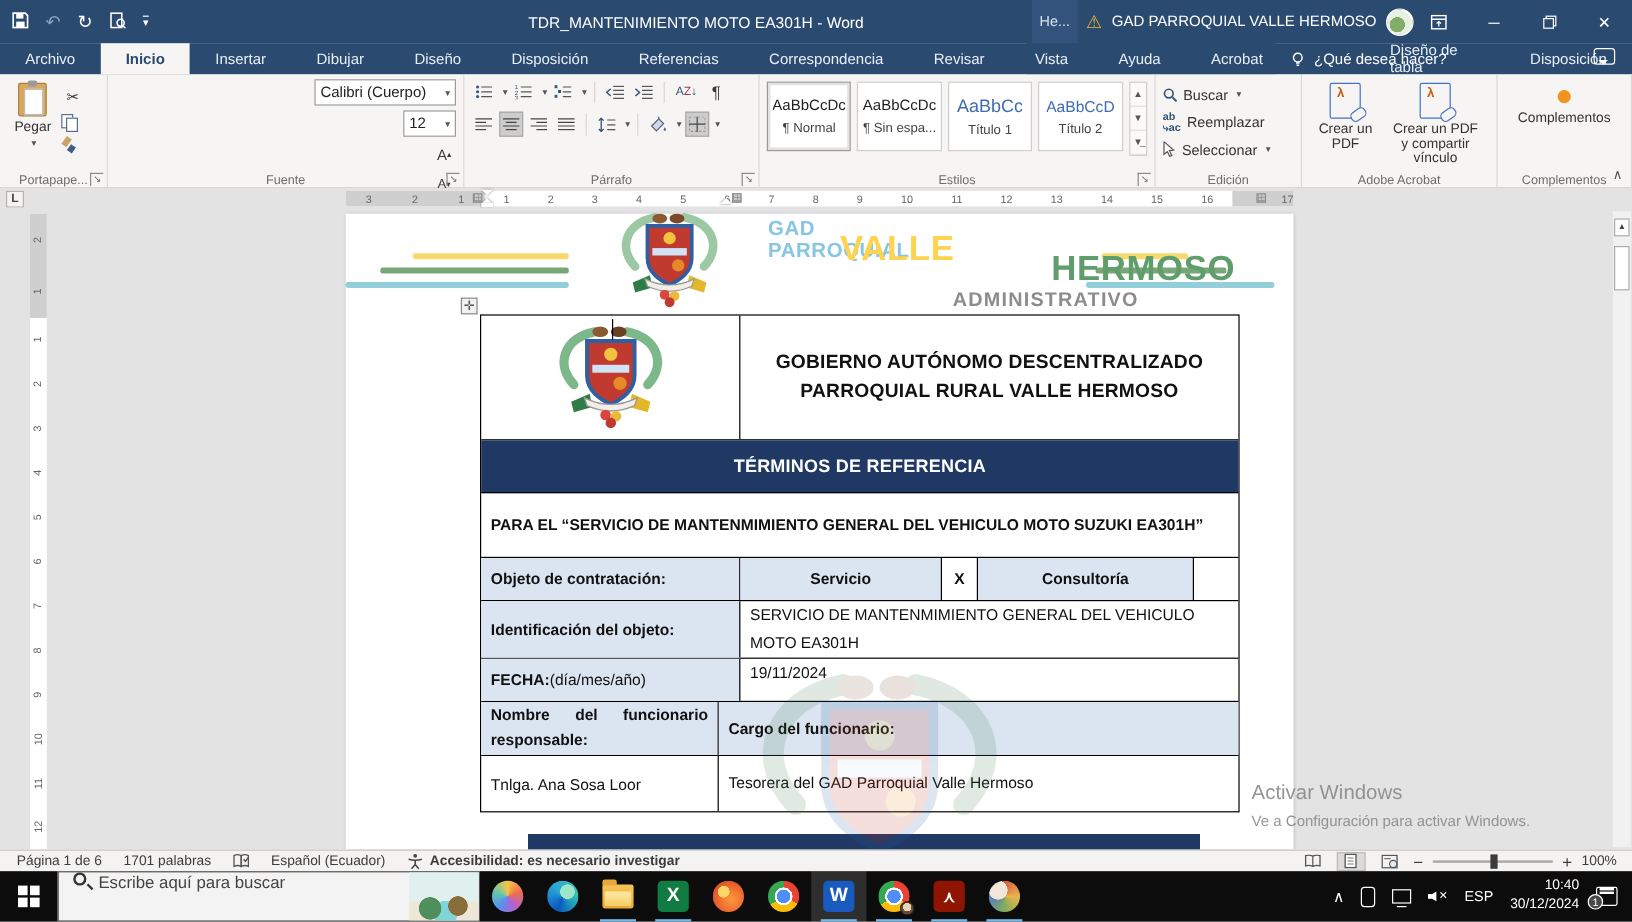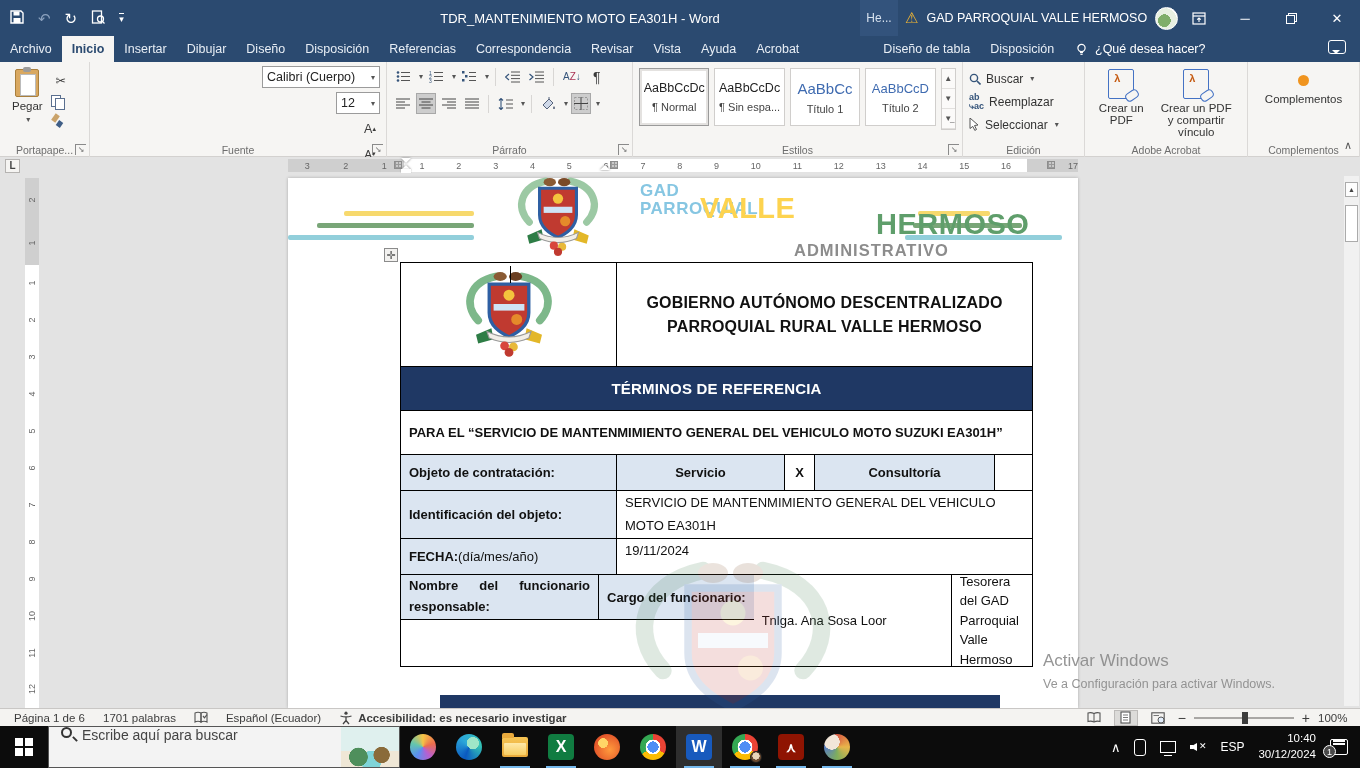--- a/index.html
+++ b/index.html
@@ -20,21 +20,21 @@
   .winbtns{position:absolute;right:0;top:0;height:36px;display:flex;}
   .winbtn{width:46px;height:36px;display:flex;align-items:center;justify-content:center;color:#fff;font-size:13px;cursor:pointer;}
   .restore-glyph{position:relative;width:11px;height:11px;}
   .restore-glyph i{position:absolute;border:1px solid #fff;width:9px;height:9px;display:block;}
   .restore-glyph i:first-child{right:0;top:0;}
   .restore-glyph i:last-child{left:0;bottom:0;background:#2b4a70;}
 
   
   .tabsrow{position:absolute;left:0;top:36px;width:1360px;height:26px;background:#2b4a70;display:flex;align-items:stretch;color:#e8eef5;font-size:12.5px;}
   .ctxpanel{position:absolute;left:855px;top:36px;width:208px;height:26px;background:#21405f;}
-  .tab{padding:0 10px;display:flex;align-items:center;cursor:pointer;position:relative;z-index:2;}
+  .tab{padding:0 21px;display:flex;align-items:center;cursor:pointer;position:relative;z-index:2;}
   .tab.active{background:#f6f5f3;color:#2b4a70;font-weight:bold;}
   .tellme{position:absolute;left:1075px;top:36px;height:26px;display:flex;align-items:center;gap:7px;color:#fff;font-size:12.5px;z-index:2;}
   .bulb{width:13px;height:13px;}
   .feedback{position:absolute;right:14px;top:40px;width:18px;height:14px;border:1.4px solid #fff;border-radius:3px;z-index:2;}
   .feedback:after{content:"";position:absolute;left:3px;bottom:-5px;border:4px solid transparent;border-top-color:#fff;}
 
   
   .ribbon{position:absolute;left:0;top:62px;width:1360px;height:95px;background:#f6f5f3;border-bottom:1px solid #d3d1cf;display:flex;}
   .grp{position:relative;height:95px;border-right:1px solid #dbd9d7;padding:4px 6px 16px 6px;}
   .grp-label{position:absolute;bottom:1px;left:0;right:0;text-align:center;font-size:10.5px;color:#6d6d6d;}
@@ -681,21 +681,21 @@
             </svg>
           </div>
           <div class="cell c-org" style="flex:1;">
             <span>GOBIERNO AUTÓNOMO DESCENTRALIZADO</span>
             <span>PARROQUIAL RURAL VALLE HERMOSO</span>
           </div>
         </div>
         <div class="trow navyrow" style="height:44px;">
           <span>TÉRMINOS DE REFERENCIA</span>
         </div>
-        <div class="trow" style="height:44px;text-align:right;">
+        <div class="trow" style="height:54px;text-align:right;">
           <div class="cell bold" style="flex:1;font-size:13px;">PARA EL “SERVICIO DE MANTENMIMIENTO GENERAL DEL VEHICULO MOTO SUZUKI EA301H”</div>
         </div>
         <div class="trow" style="height:36px;">
           <div class="cell cblue bold" style="width:216px;">Objeto de contratación:</div>
           <div class="cell cblue bold" style="width:168px;justify-content:center;">Servicio</div>
           <div class="cell bold" style="width:30px;justify-content:center;">X</div>
           <div class="cell cblue bold" style="width:180px;justify-content:center;">Consultoría</div>
           <div class="cell" style="flex:1;"></div>
         </div>
         <div class="trow" style="height:48px;">
@@ -703,21 +703,21 @@
           <div class="cell" style="flex:1;line-height:1.7;">SERVICIO DE MANTENMIMIENTO GENERAL DEL VEHICULO MOTO EA301H</div>
         </div>
         <div class="trow" style="height:36px;">
           <div class="cell cblue" style="width:216px;">
               <span class="bold">FECHA:</span>
               <span> (día/mes/año)</span>
             </div>
           <div class="cell" style="flex:1;align-items:flex-start;padding-top:4px;">19/11/2024</div>
         </div>
         <div class="trow" style="height:91px;border-bottom:none;">
-          <div style="flex:1;display:flex;flex-direction:row;">
+          <div style="flex:1;display:flex;flex-direction:column;">
             <div style="display:flex;height:45px;border-bottom:1px solid #000;">
               <div class="cell cblue bold" style="width:198px;line-height:1.6;text-align:justify;">Nombre del funcionario responsable:</div>
               <div class="cell cblue bold" style="flex:1;">Cargo del funcionario:</div>
             </div>
             <div style="display:flex;flex:1;">
               <div class="cell" style="width:198px;">Tnlga. Ana Sosa Loor</div>
               <div class="cell" style="flex:1;line-height:1.5;">Tesorera del GAD Parroquial Valle Hermoso</div>
             </div>
           </div>
         </div>

